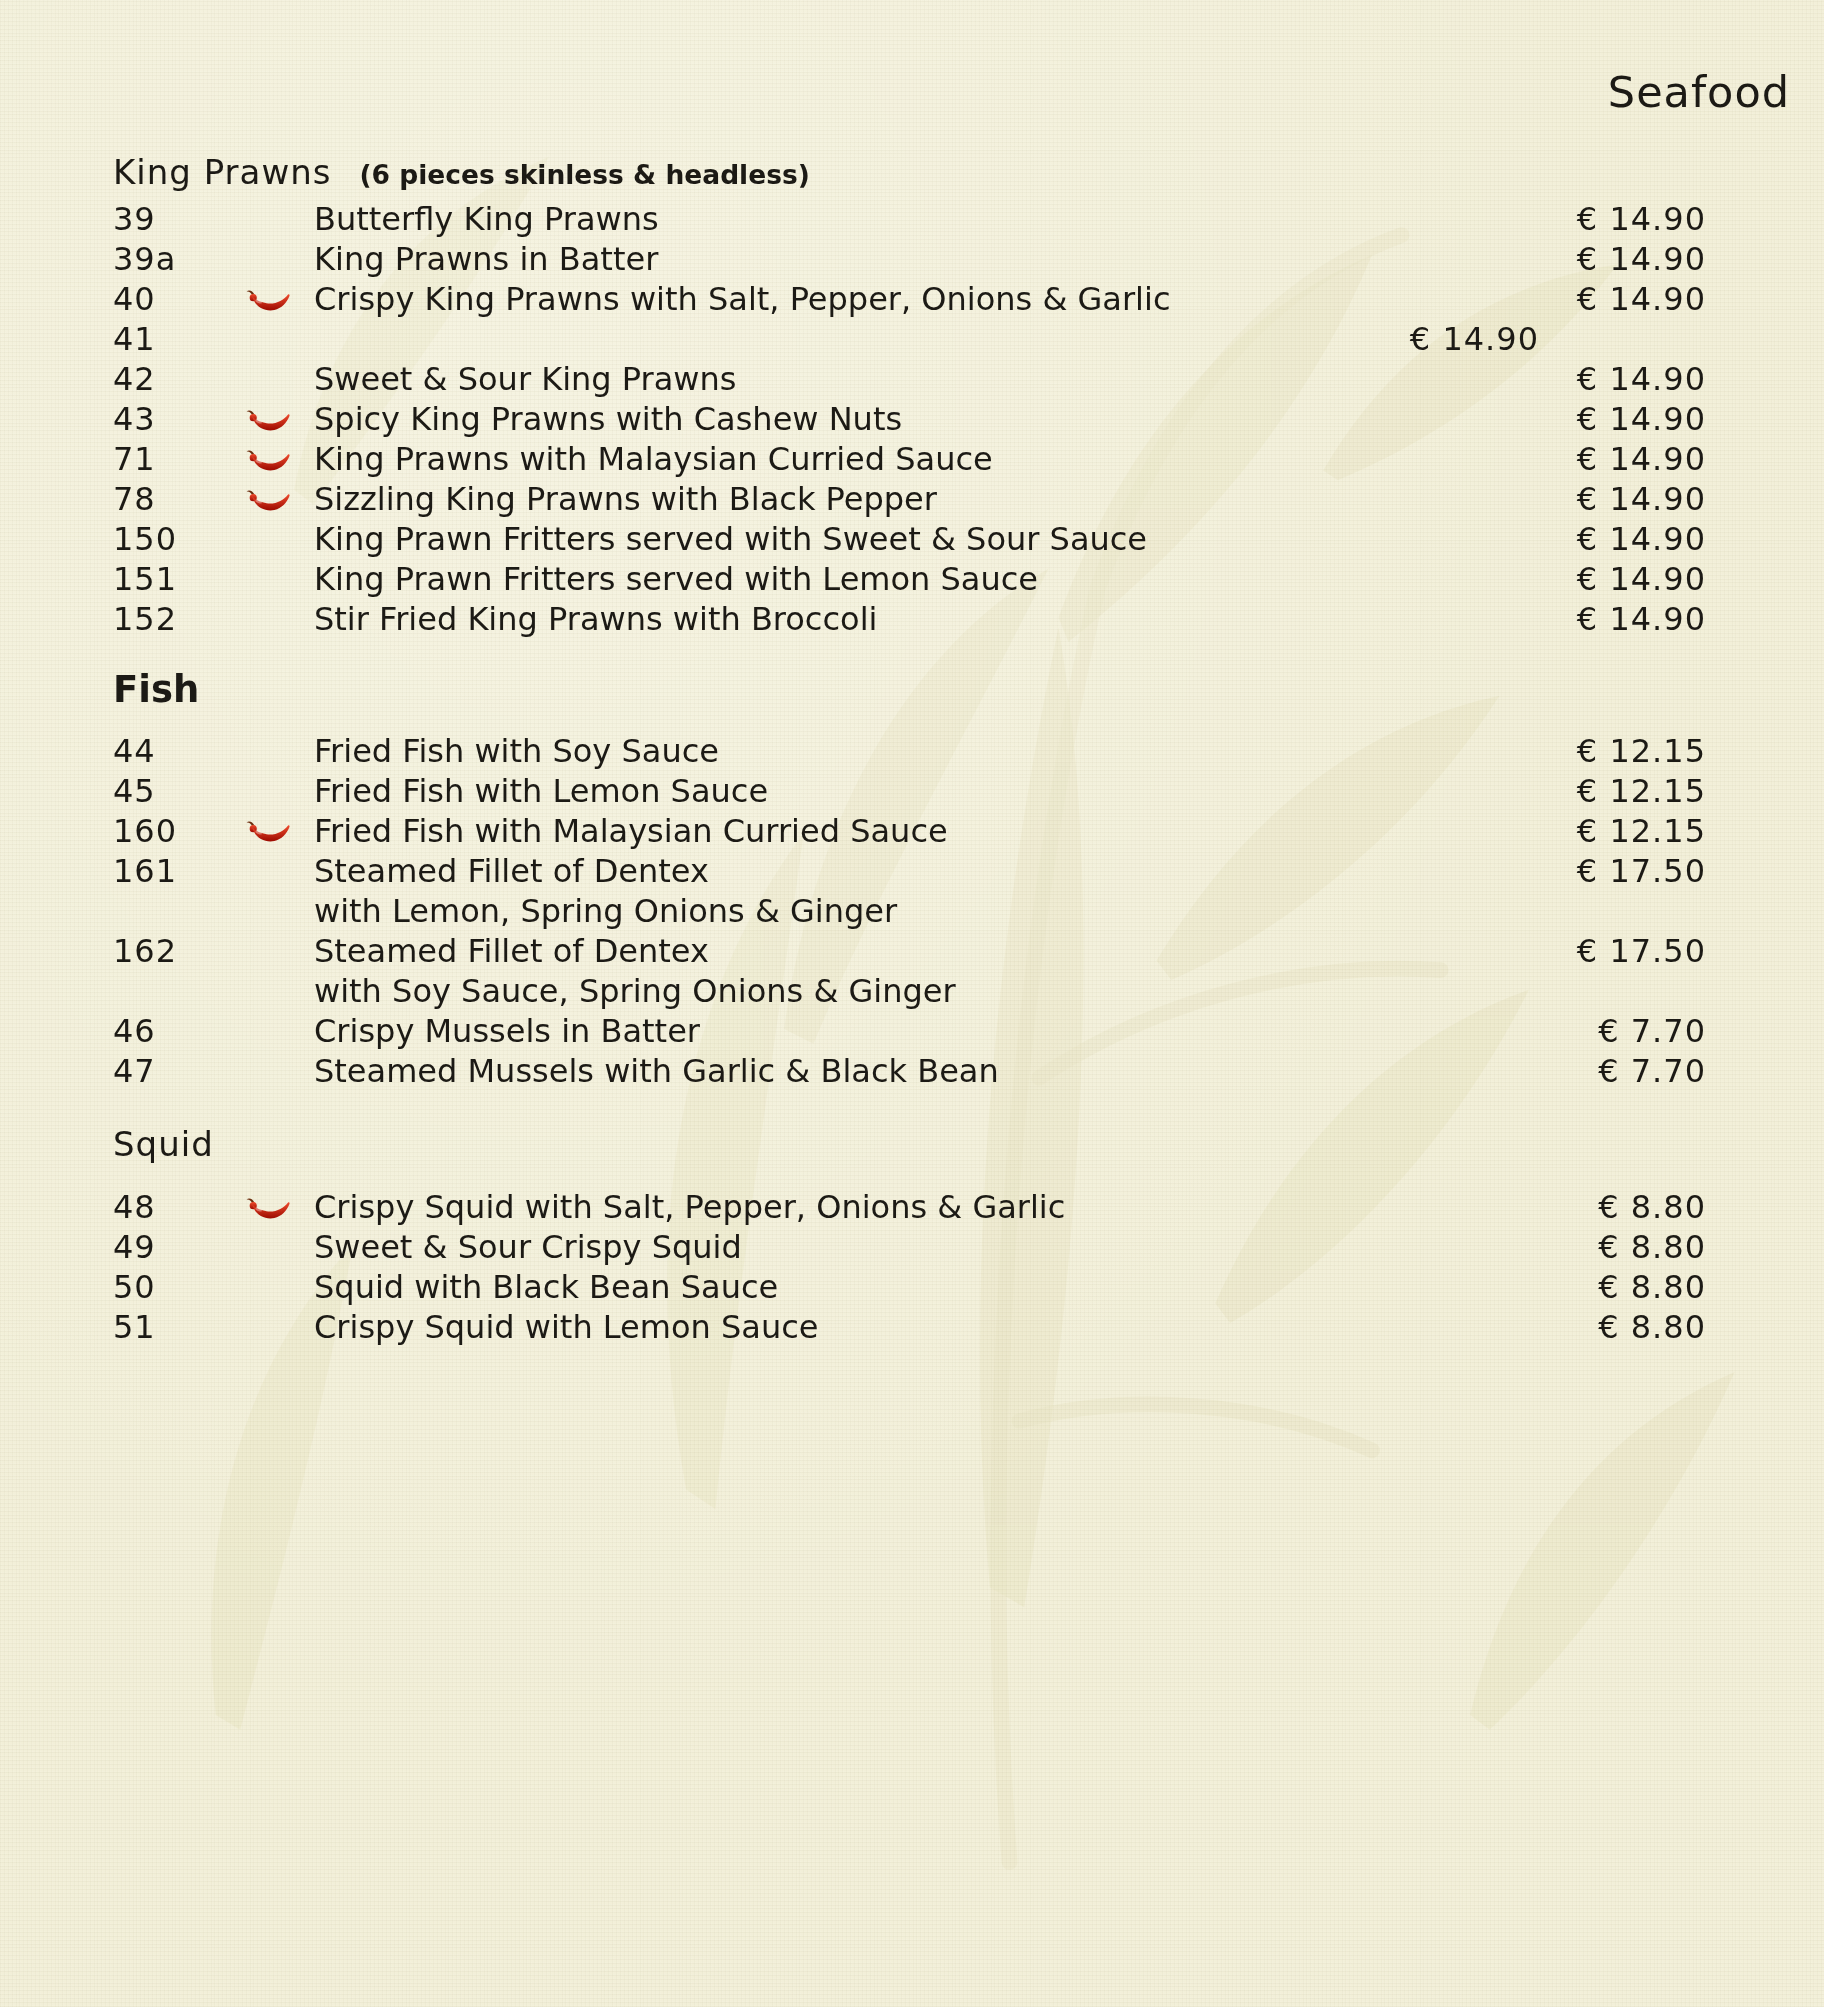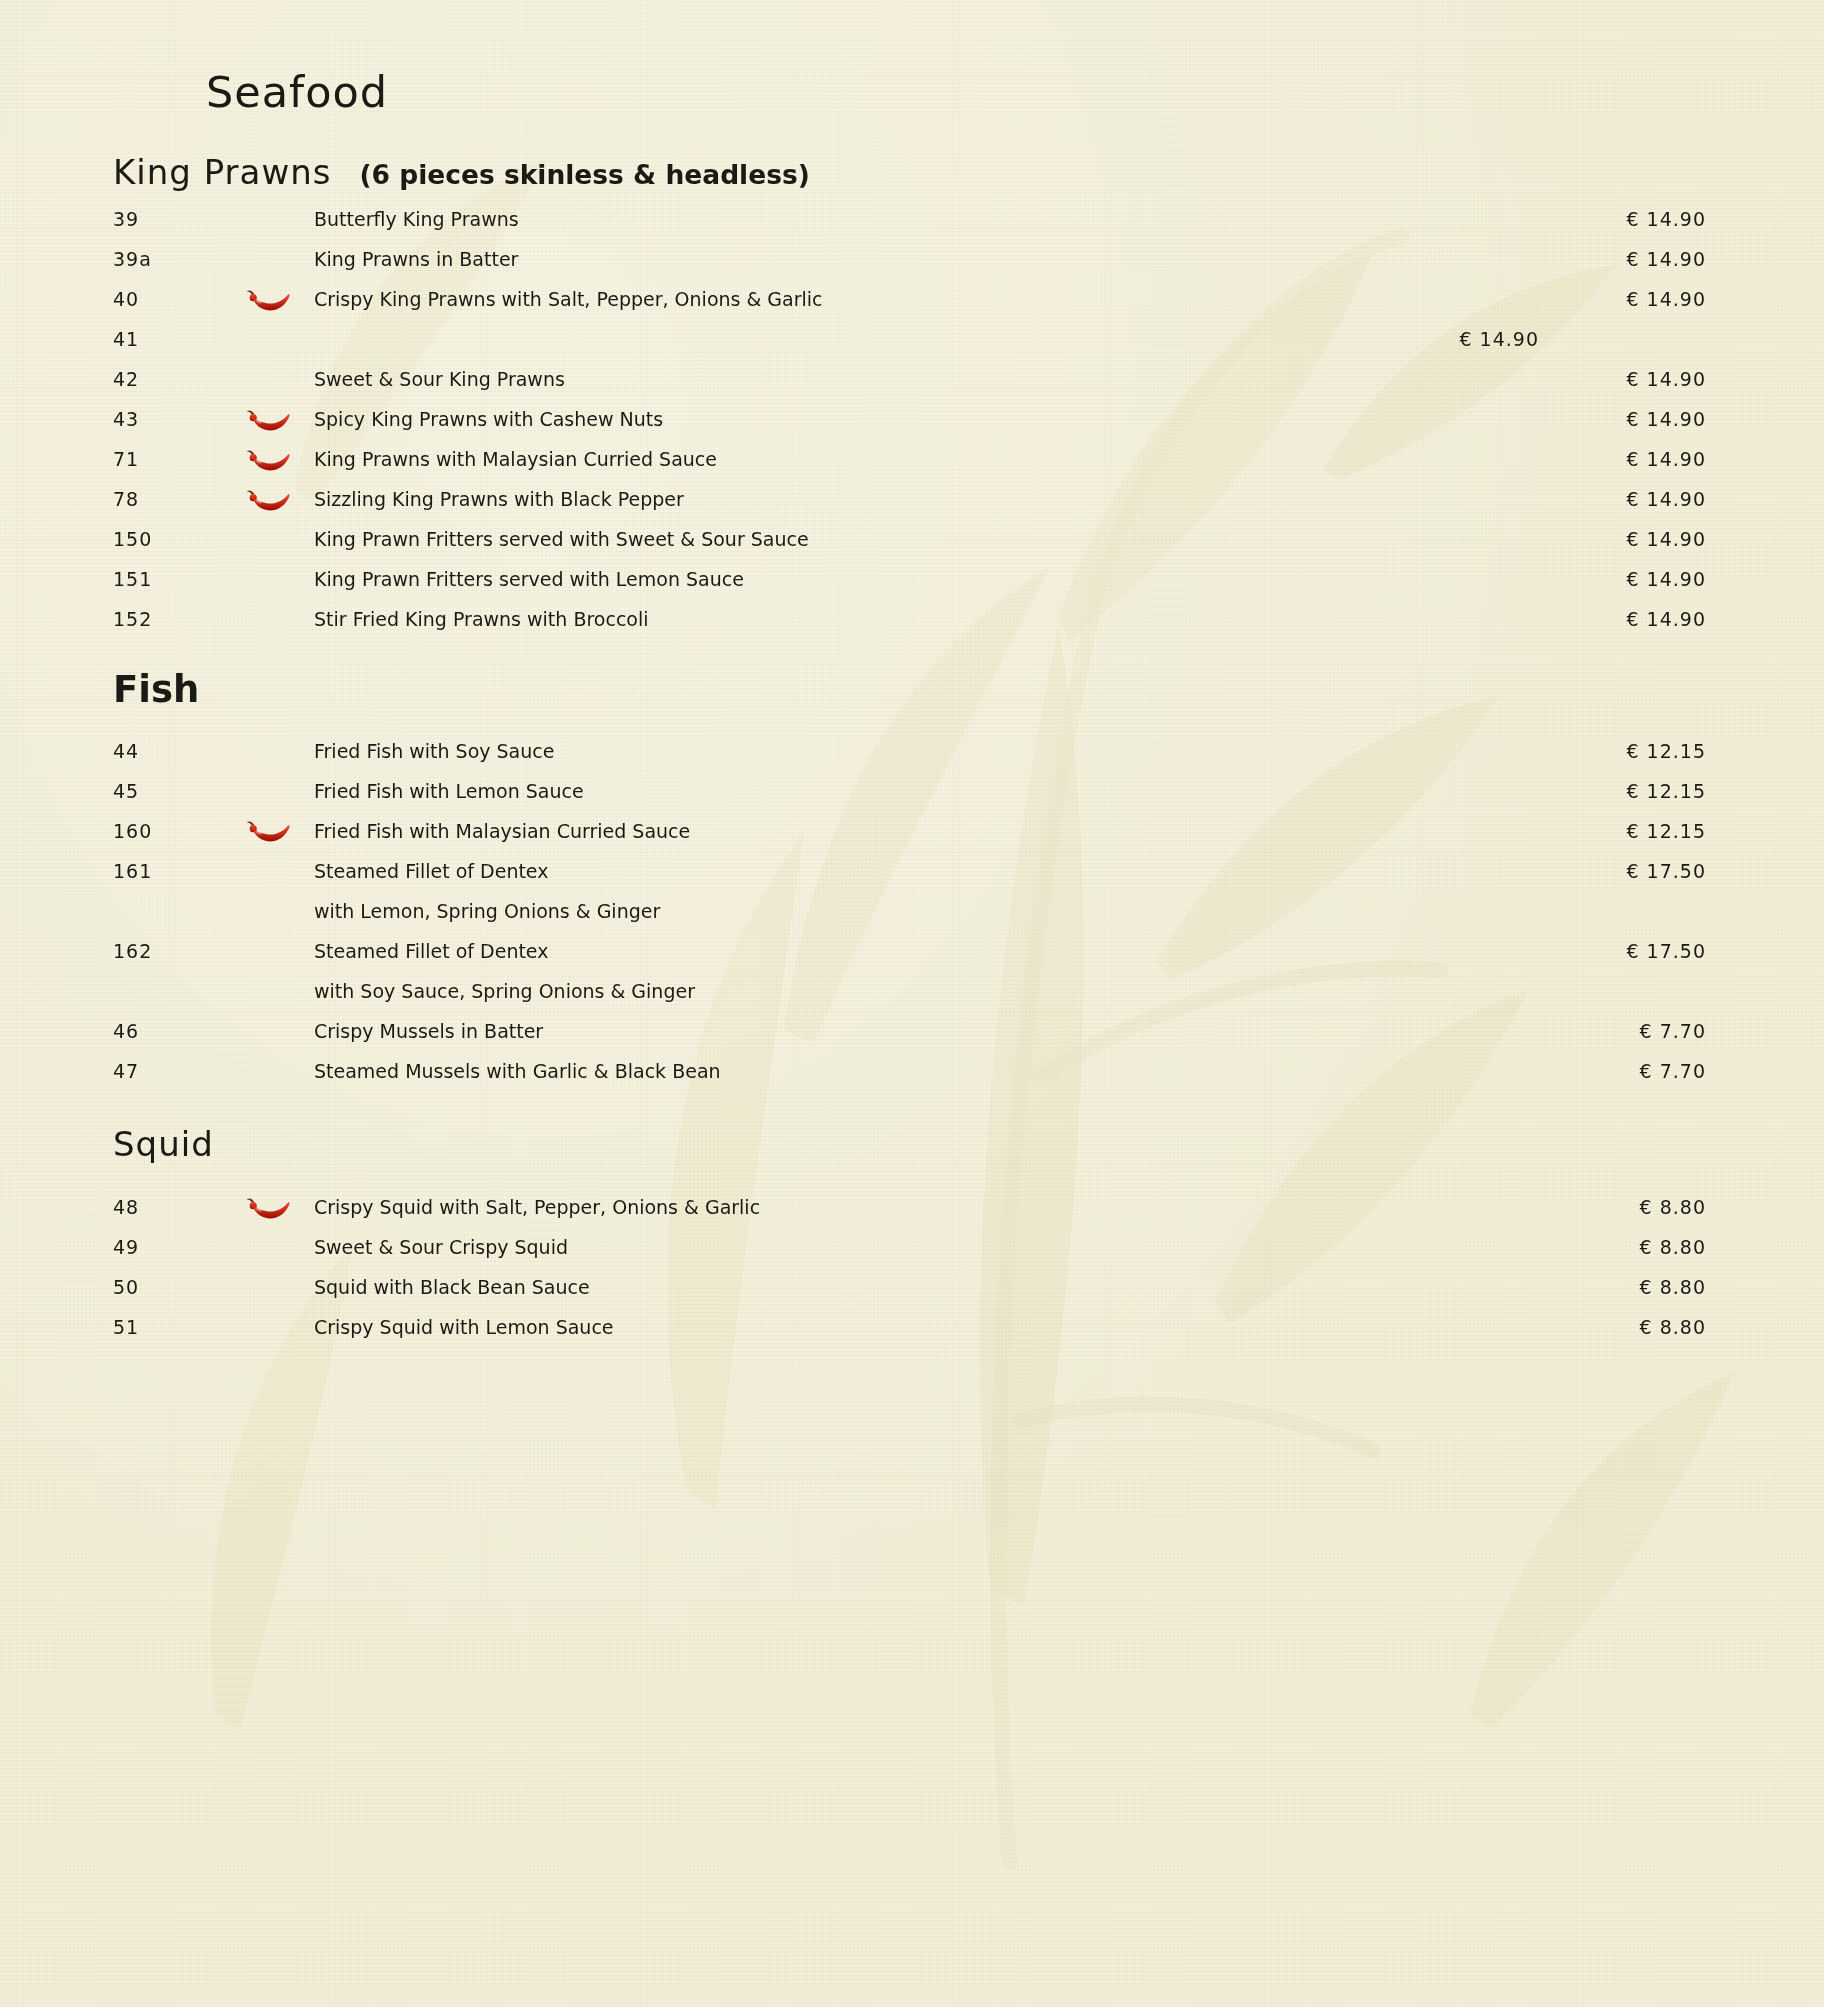--- a/index.html
+++ b/index.html
@@ -36,23 +36,23 @@
   }
   .content {
     position: relative;
     z-index: 3;
     padding: 67px 118px 0 113px;
   }
   .page-title {
     font-size: 43px;
     font-weight: normal;
     letter-spacing: 1px;
-    text-align: left;
+    text-align: right;
     position: relative;
-    left: 93px;
+    left: 84px;
     margin: 0 0 20px 0;
   }
   .section { margin: 0; }
   .section-heading { margin: 0; }
   .heading-large .section-title {
     font-size: 34px;
     font-weight: normal;
     letter-spacing: 1px;
   }
   .heading-small .section-title {
@@ -67,21 +67,21 @@
   .sec-kingprawns .section-heading { margin: 35px 0 7px 0; }
   .sec-fish       .section-heading { margin: 29px 0 19.6px 0; }
   .sec-mussels    .section-heading { margin: 47px 0 23.5px 0; }
   .sec-squid      .section-heading { margin: 33px 0 23.5px 0; }
 
   .row {
     display: grid;
     grid-template-columns: 130px 71px 1fr 167px;
     align-items: center;
     min-height: 40px;
-    font-size: 19px;
+    font-size: 32px;
   }
   .num   { letter-spacing: 1px; }
   .chili-cell { display: flex; align-items: center; }
   .iname { white-space: nowrap; }
   .price { justify-self: end; white-space: nowrap; letter-spacing: 1px; }
   .row-line2 { min-height: 40px; }
   svg.chili { display: block; }
 </style>
 </head>
 <body>

